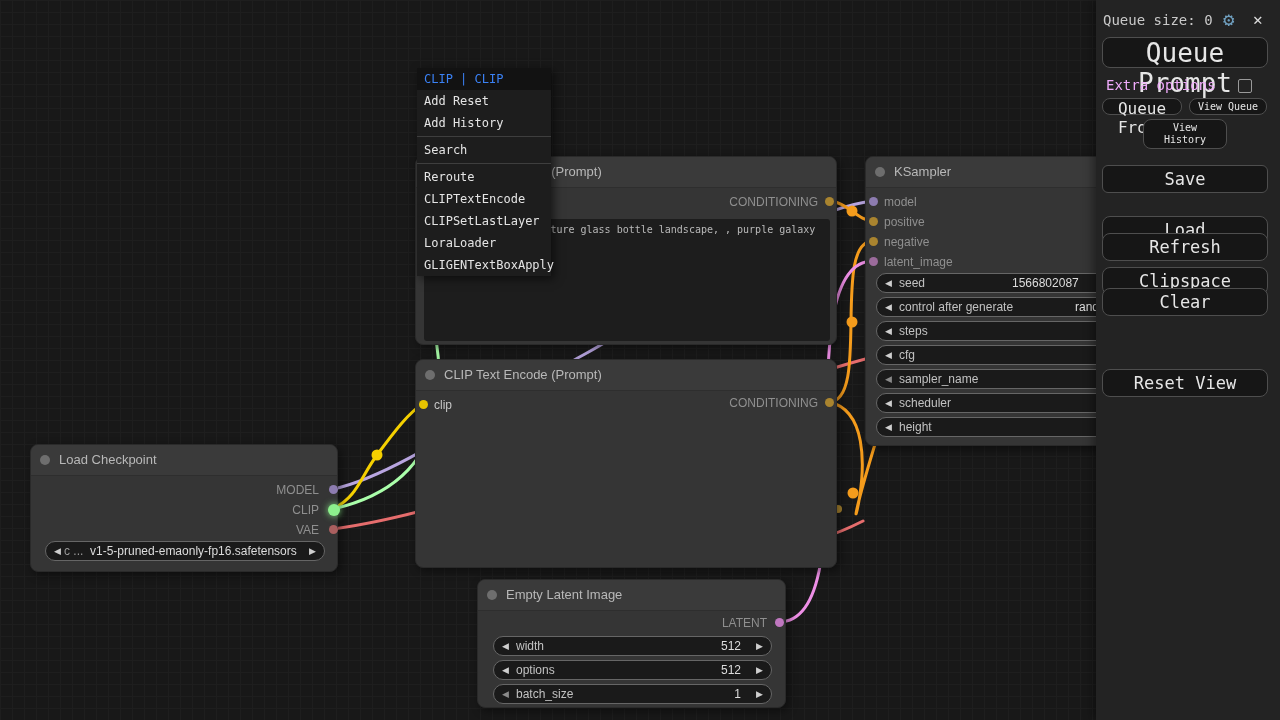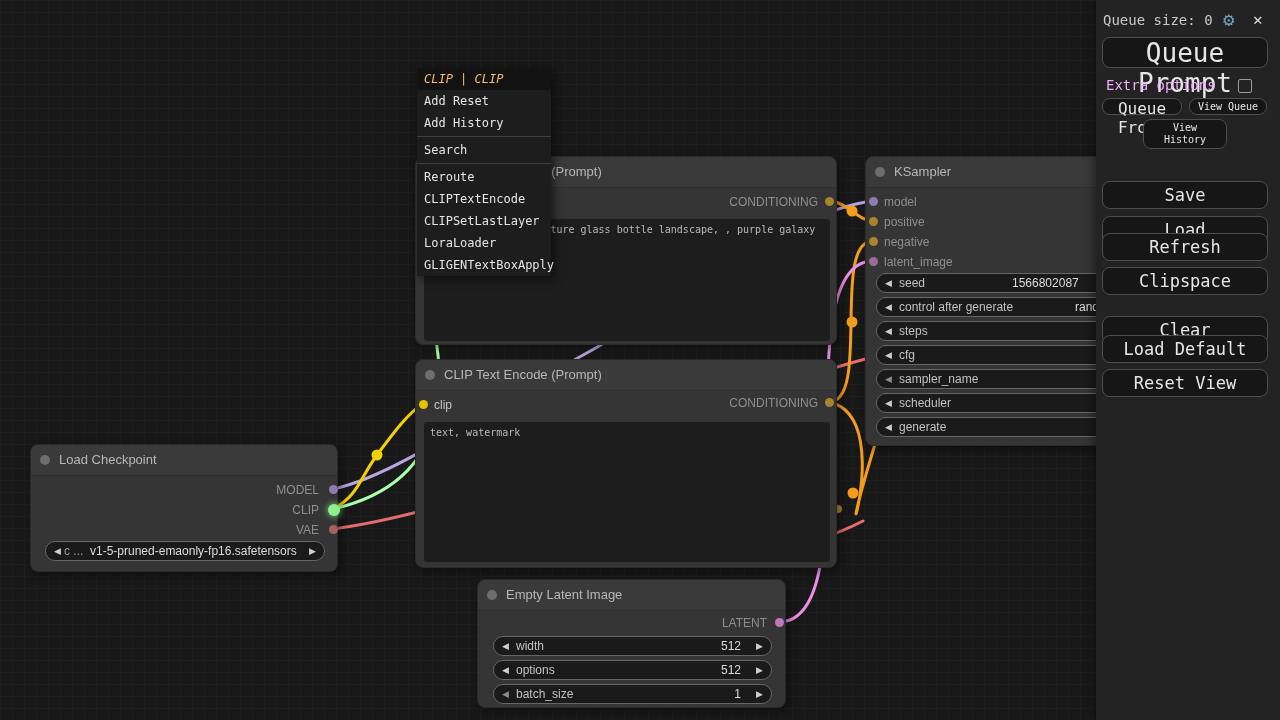--- a/index.html
+++ b/index.html
@@ -31,21 +31,21 @@
   .arr{position:absolute;top:1px;line-height:17px;font-size:9px;color:#cfcfcf;
        font-family:"DejaVu Sans",sans-serif;cursor:pointer;}
   .arr.l{left:8px;} .arr.r{right:8px;} .arr.dim{color:#8a8a8a;}
   .textarea{position:absolute;background:var(--c-textarea_bg);border-radius:3px;
        color:var(--c-textarea_text);font:10px "DejaVu Sans Mono",monospace;
        padding:5px 6px;white-space:pre;overflow:hidden;box-sizing:border-box;}
   #ctx{position:absolute;left:417px;top:68px;width:134px;background:var(--c-menu_bg);
        box-shadow:3px 3px 9px rgba(0,0,0,.55);z-index:30;
        font-family:"DejaVu Sans Mono",monospace;}
   #ctx .mtitle{background:var(--c-menu_title_bg);height:22px;line-height:22px;
-       padding-left:7px;font-size:12px;color:#fdba74;white-space:nowrap;font-style:italic;}
+       padding-left:7px;font-size:12px;color:#3b82f6;white-space:nowrap;}
   .mitem{height:22px;line-height:22px;padding-left:7px;font-size:12px;
        color:var(--c-menu_text);cursor:pointer;white-space:nowrap;}
   .msep{height:1px;background:var(--c-menu_sep);margin:2px 0;}
   #sidebar{position:absolute;left:1096px;top:0;width:184px;height:720px;
        background:var(--c-sidebar_bg);z-index:40;font-family:"DejaVu Sans Mono",monospace;
        box-shadow:-3px 0 9px rgba(0,0,0,.4);}
   .sbtn{position:absolute;background:var(--c-button_bg);border:1px solid var(--c-button_border);
        border-radius:8px;color:var(--c-button_text);text-align:center;
        font-family:"DejaVu Sans Mono",monospace;cursor:pointer;padding:0;}
   .sbtn.big{left:6px;width:166px;height:28px;font-size:17px;}
@@ -110,21 +110,20 @@
 
 <div class="node" style="left:415px;top:359px;width:422px;height:209px;">
   <div class="node-title">
     <span class="tdot"></span>
     <span>CLIP Text Encode (Prompt)</span>
   </div>
   <div class="srow in bright" style="top:35px;">clip</div>
   <div class="srow out" style="top:33px;">CONDITIONING</div>
   <div class="dot" style="left:3px;top:40px;background:var(--c-dot_clip_in);"></div>
   <div class="dot" style="left:409px;top:38px;background:var(--c-dot_cond);"></div>
-  <div class="textarea" style="left:8px;top:62px;width:406px;height:140px;">text, watermark</div>
 </div>
 
 <div class="node" style="left:865px;top:156px;width:290px;height:290px;">
   <div class="node-title">
     <span class="tdot"></span>
     <span>KSampler</span>
   </div>
   <div class="srow in" style="top:35px;">model</div>
   <div class="srow in" style="top:55px;">positive</div>
   <div class="srow in" style="top:75px;">negative</div>
@@ -165,21 +164,21 @@
     <span class="arr r">▶</span>
   </div>
   <div class="widget" style="left:10px;top:236px;width:270px;">
     <span class="arr l">◀</span>
     <span class="wl">scheduler</span>
     <span class="wv ra"></span>
     <span class="arr r">▶</span>
   </div>
   <div class="widget" style="left:10px;top:260px;width:270px;">
     <span class="arr l">◀</span>
-    <span class="wl">generate</span>
+    <span class="wl">height</span>
     <span class="wv ra"></span>
     <span class="arr r">▶</span>
   </div>
 </div>
 
 <div class="node" style="left:477px;top:579px;width:309px;height:129px;">
   <div class="node-title">
     <span class="tdot"></span>
     <span>Empty Latent Image</span>
   </div>
@@ -222,20 +221,19 @@
 <div id="sidebar">
   <div class="qlabel">Queue size: 0</div>
   <div class="gear">⚙</div>
   <div class="closex">✕</div>
   <button class="sbtn" style="left:6px;top:37px;width:166px;height:31px;font-size:26px;">Queue Prompt</button>
   <div class="extras">Extra options</div>
   <div class="chk"></div>
   <button class="sbtn" style="left:6px;top:98px;width:80px;height:17px;font-size:16px;">Queue Front</button>
   <button class="sbtn" style="left:93px;top:98px;width:78px;height:17px;font-size:10px;">View Queue</button>
   <button class="sbtn" style="left:47px;top:119px;width:84px;height:30px;font-size:10px;line-height:12px;white-space:normal;padding:2px 12px;">View History</button>
-  <button class="sbtn big" style="top:181px;">Save</button>
+  <button class="sbtn big" style="top:165px;border-radius:6px;">Save</button>
   <button class="sbtn big" style="top:216px;">Load</button>
   <button class="sbtn big" style="top:233px;">Refresh</button>
   <button class="sbtn big" style="top:267px;">Clipspace</button>
-  <button class="sbtn big" style="top:288px;margin-top:28px;">Clear</button>
-  <button class="sbtn big" style="top:335px;">Load Default</button>
+  <button class="sbtn big" style="top:288px;">Clear</button>
   <button class="sbtn big" style="top:369px;">Reset View</button>
 </div>
 
 </body></html>

